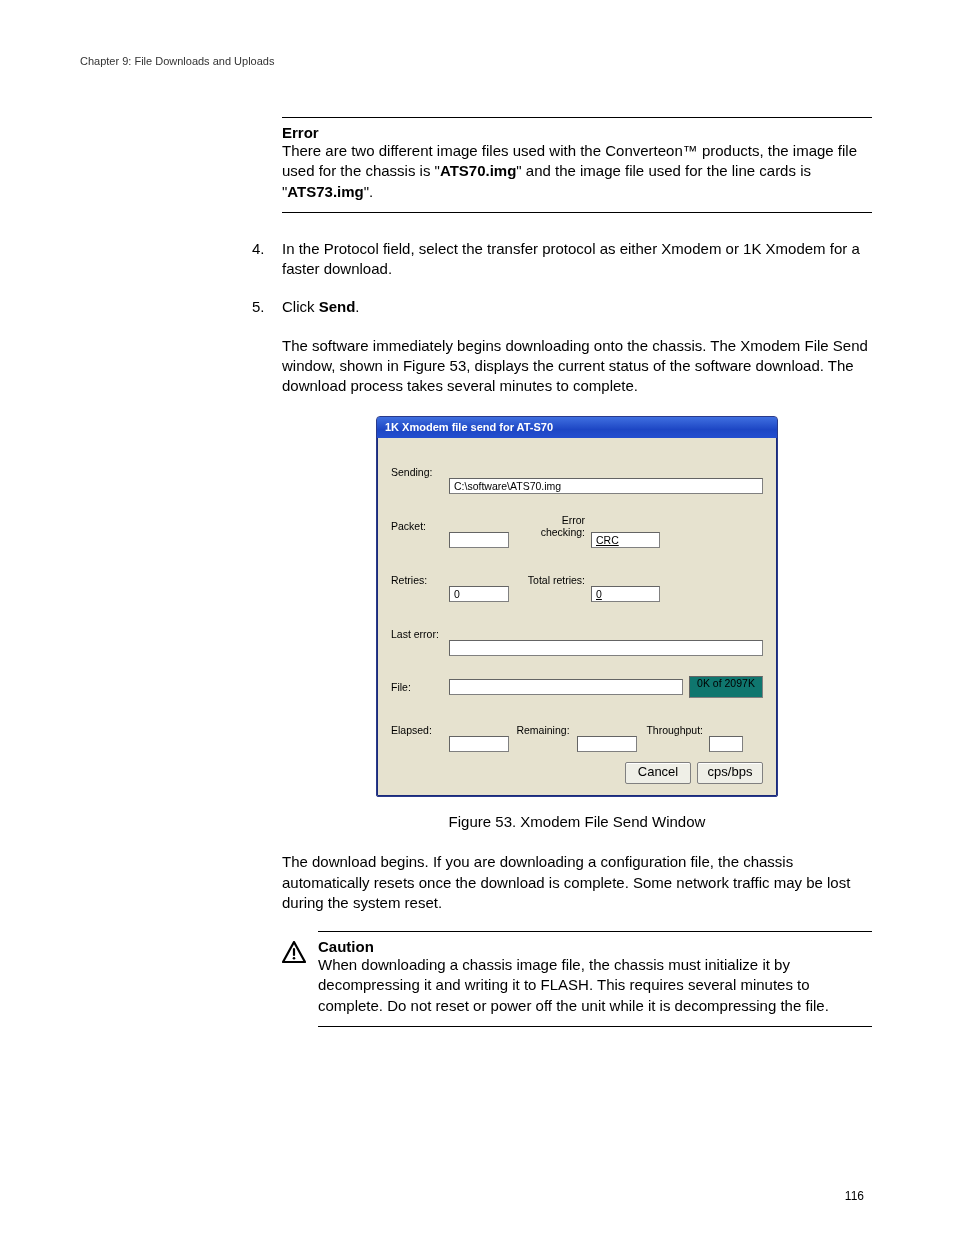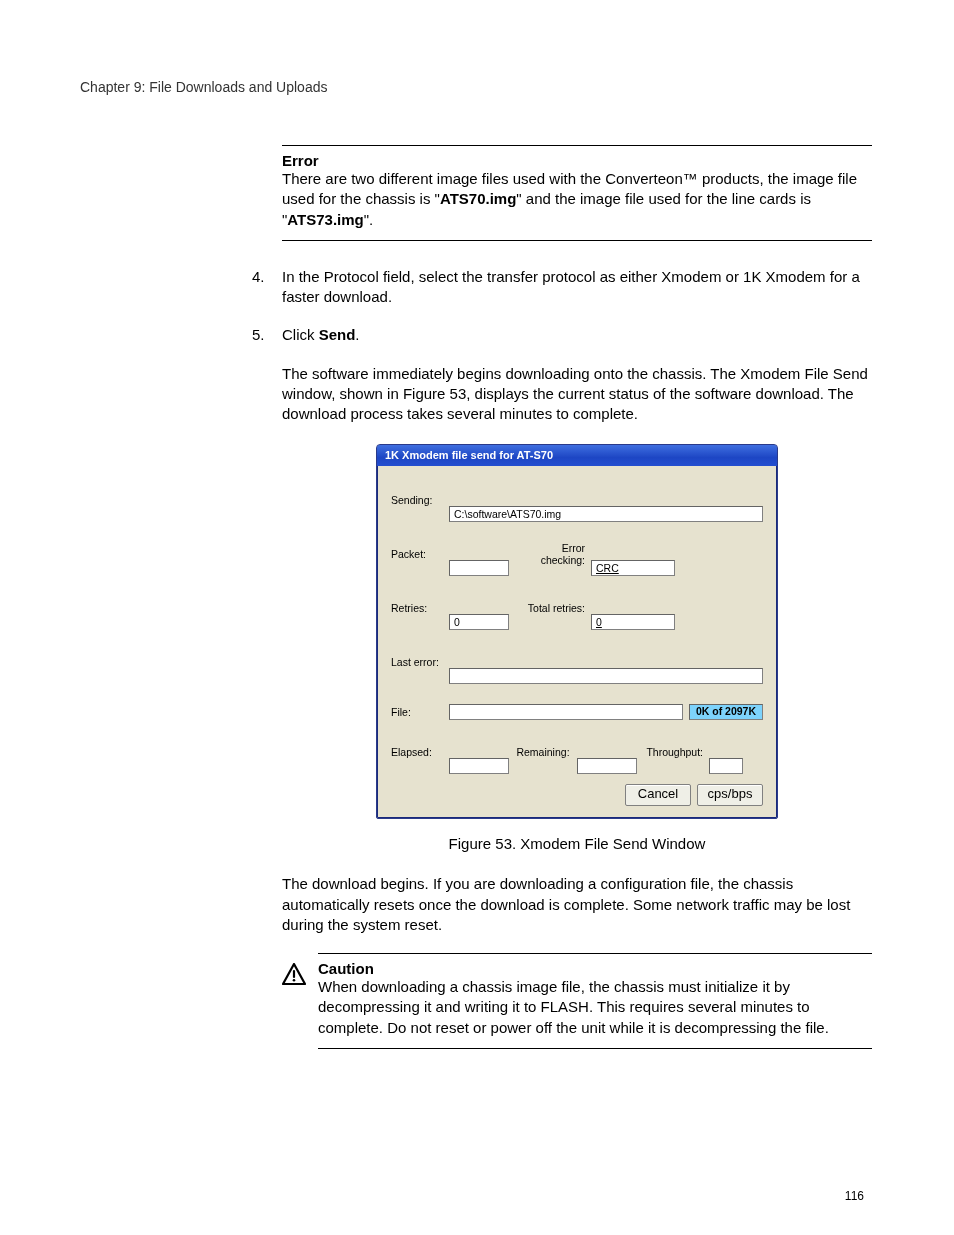--- a/index.html
+++ b/index.html
@@ -11,24 +11,23 @@
     color: #000;
     width: 954px;
   }
   .page {
     padding: 55px 80px 40px 80px;
     position: relative;
     min-height: 1235px;
     box-sizing: border-box;
   }
   .chapter-header {
-    font-size: 14px;
+    font-size: 11px;
     color: #333;
     margin-bottom: 50px;
-    margin-top: 24px;
   }
   .content-col {
     margin-left: 202px; 
     width: 590px;
   }
   .note-box {
     border-top: 1.5px solid #000;
     border-bottom: 1.5px solid #000;
     padding: 6px 0 10px 0;
     margin-bottom: 26px;
@@ -129,43 +128,42 @@
     height: 16px;
     box-sizing: border-box;
     padding: 1px 4px;
     font-size: 10.5px;
     line-height: 13px;
     color: #000;
     margin-top: 28px;
   }
   .field-wide { flex: 1; }
   .field-sm { width: 60px; }
-  .field-md { width: 84px; text-decoration: underline; }
+  .field-md { width: 69px; text-decoration: underline; }
   .progress-outer {
     flex: 1;
     height: 16px;
     background: #fff;
     border: 1px solid #808080;
     border-top-color: #646464;
     border-left-color: #646464;
     position: relative;
     box-sizing: border-box;
   }
   .file-status {
     width: 74px;
     text-align: center;
     font-size: 10.5px;
-    background: #7dd3fc;
+    background: #0f766e;
     border: 1px solid #808080;
     border-top-color: #646464;
     border-left-color: #646464;
-    height: 16px;
+    height: 22px;
     line-height: 13px;
     box-sizing: border-box;
-    font-weight: bold;
   }
   .sep {
     height: 10px;
   }
   .btn-row {
     display: flex;
     justify-content: flex-end;
     gap: 6px;
     margin-top: 8px;
   }

